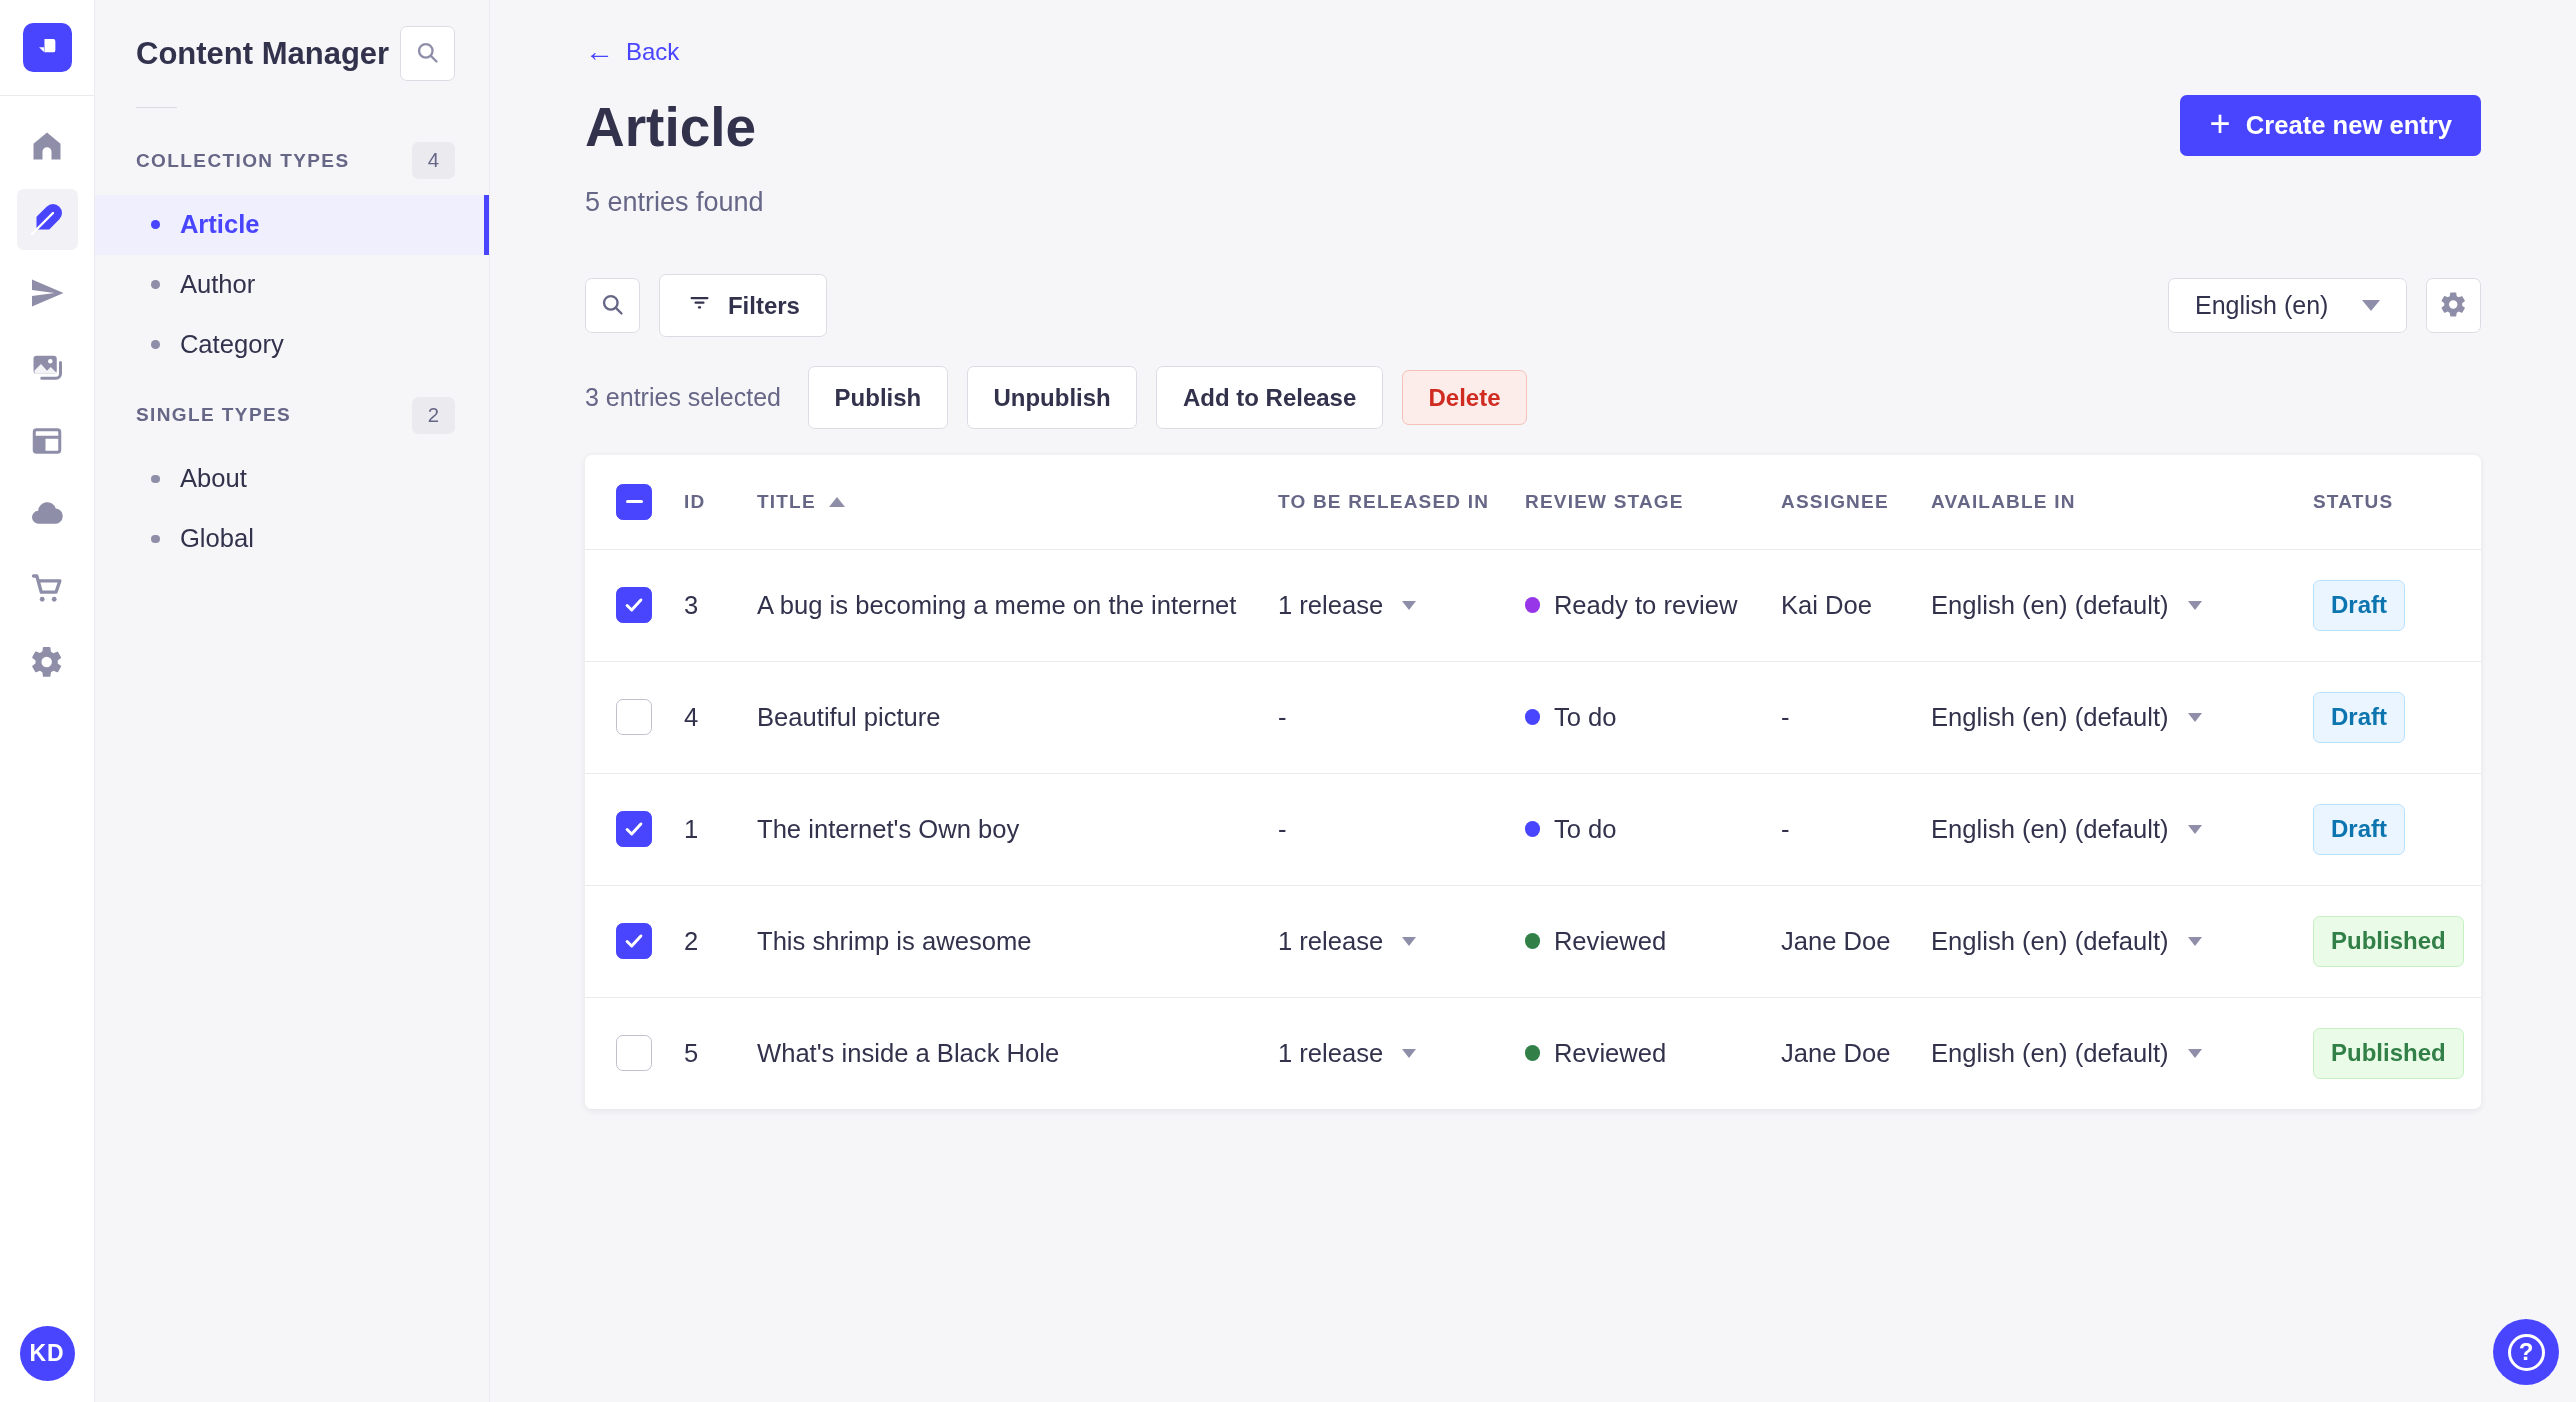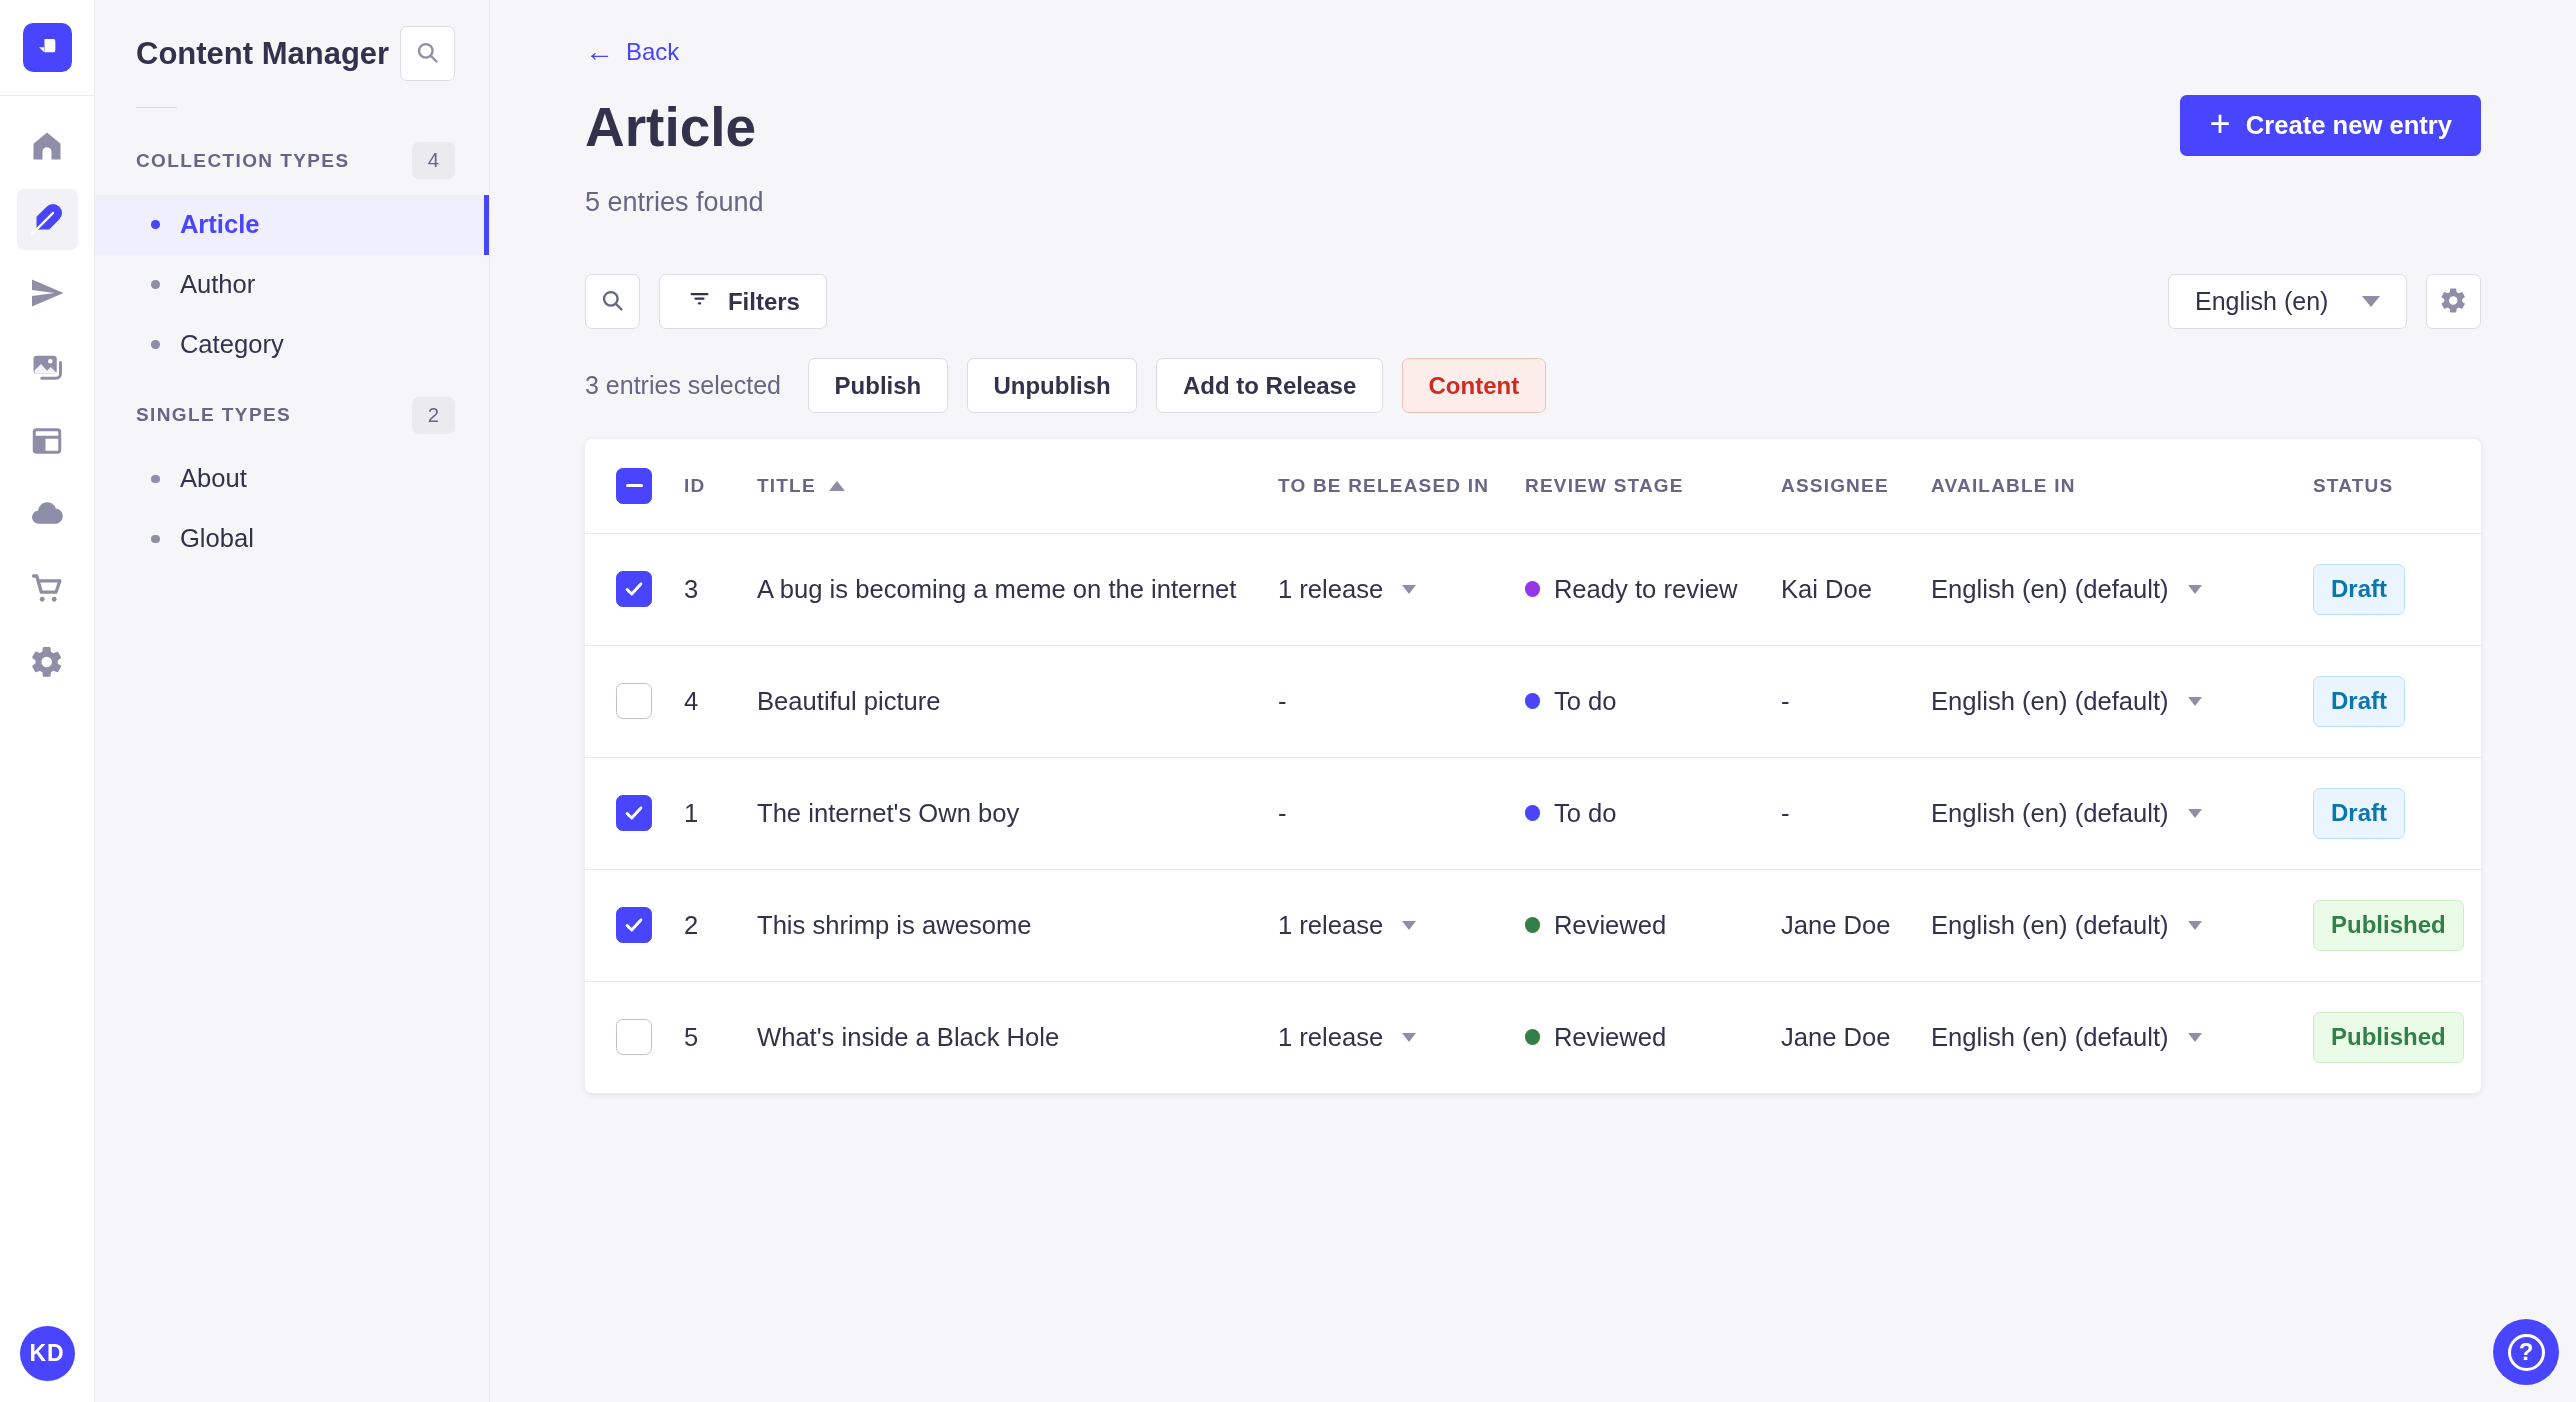--- a/index.html
+++ b/index.html
@@ -65,21 +65,21 @@
   .create-btn { position:absolute; top:95px; right:95px; height:61px;
     background:#4945ff; border:none; border-radius:6.8px; color:#fff; font-size:25.6px;
     font-weight:bold; display:flex; align-items:center; gap:15.3px; padding:0 29px;
     cursor:pointer; font-family:inherit; }
   .plus { font-size:36px; font-weight:normal; line-height:0; margin-top:-3.4px; }
 
   .toolbar { display:flex; justify-content:space-between; align-items:center; margin-top:56px; }
   .toolbar-left,.toolbar-right { display:flex; align-items:center; gap:19px; }
   .sq-btn { width:55px; height:55px; background:#fff; border:0.9px solid #dcdce4;
     border-radius:6.8px; display:flex; align-items:center; justify-content:center; cursor:pointer; }
-  .ghost-btn { height:55px; background:#fff; border:0.9px solid #dcdce4; border-radius:6.8px;
+  .ghost-btn { height:63px; background:#fff; border:0.9px solid #dcdce4; border-radius:6.8px;
     display:inline-flex; align-items:center; gap:15.3px; padding:0 25.6px; font-size:24px;
     font-weight:bold; color:#32324d; cursor:pointer; font-family:inherit; }
   .locale-select { height:55px; background:#fff; border:0.9px solid #dcdce4; border-radius:6.8px;
     display:inline-flex; align-items:center; gap:34px; padding:0 25.6px; font-size:25px;
     color:#32324d; cursor:pointer; }
   .caret { width:0; height:0; border-left:9.4px solid transparent;
     border-right:9.4px solid transparent; border-top:11px solid #8e8ea9; }
   .caret.small { border-left-width:7.7px; border-right-width:7.7px; border-top-width:9.4px; }
 
   .selection-bar { display:flex; align-items:center; gap:19px; margin-top:29px; }
@@ -295,21 +295,21 @@
           </span>
         </div>
       </div>
     </div>
 
     <div class="selection-bar">
       <span class="selection-text">3 entries selected</span>
       <button class="ghost-btn">Publish</button>
       <button class="ghost-btn">Unpublish</button>
       <button class="ghost-btn">Add to Release</button>
-      <button class="danger-btn">Content</button>
+      <button class="danger-btn">Delete</button>
     </div>
 
     <div class="table-card">
       <div class="trow thead">
         <div class="cell">
           <span class="checkbox indeterminate">
             <span class="dash"></span>
           </span>
         </div>
         <div class="cell th">ID</div>

